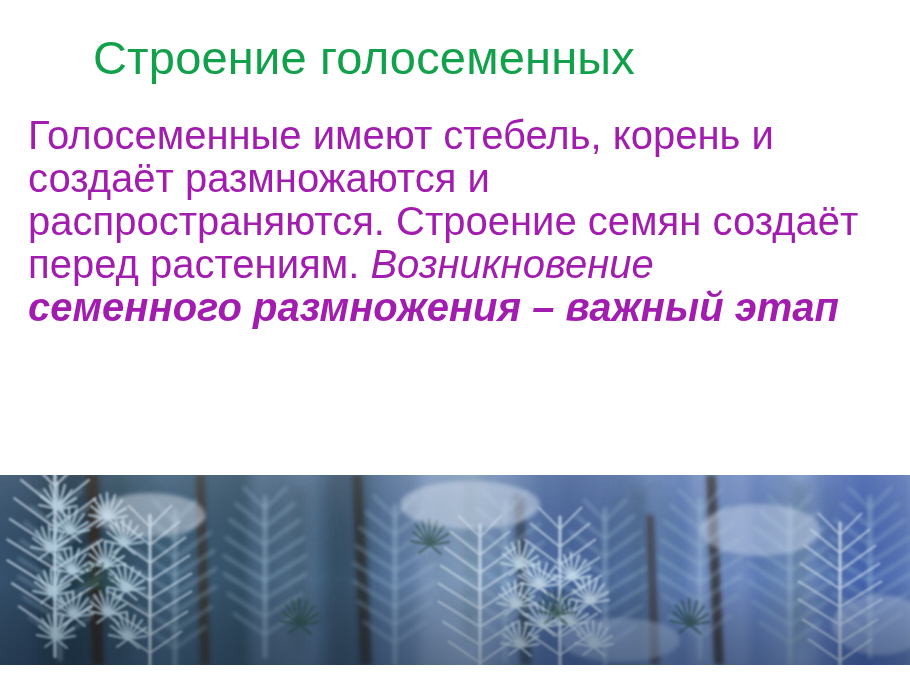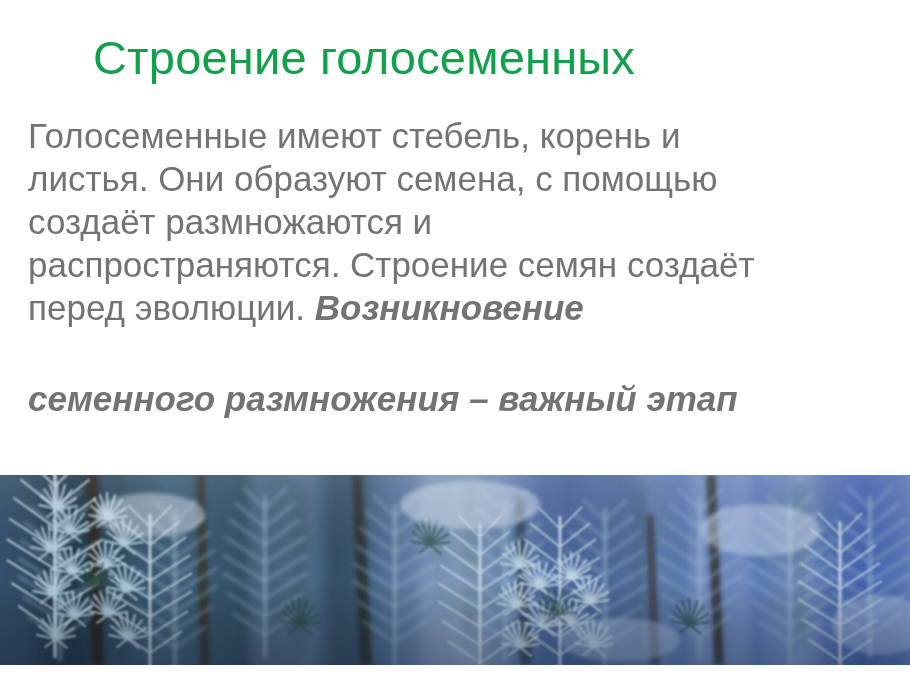--- a/index.html
+++ b/index.html
@@ -42,36 +42,35 @@
 
   
   .body-block {
     position: absolute;
     left: 28px;
     top: 114px;
     width: 852px;
   }
 
   .body-line {
-    color: #737373;
+    color: #a21caf;
     font-family: "Liberation Sans", sans-serif;
-    font-size: 35px;
+    font-size: 40px;
     font-weight: 400;
     line-height: 43px;
     white-space: pre;
   }
 
   .body-line.emph {
     font-weight: 700;
     font-style: italic;
-    margin-top: 48px;
   }
 
   .inline-emph {
-    font-weight: 700;
+    font-weight: 400;
     font-style: italic;
     margin-top: 9px;
   }
 
   
   .photo-band {
     position: absolute;
     left: 0;
     top: 475px;
     width: 910px;
@@ -99,28 +98,27 @@
 <body>
 
 <div class="slide">
 
   <div class="slide-title">Строение голосеменных</div>
 
   <div class="body-block">
 
     <div class="body-line">Голосеменные имеют стебель, корень и</div>
 
-    <div class="body-line">листья. Они образуют семена, с помощью</div>
 
     <div class="body-line">создаёт размножаются и</div>
 
     <div class="body-line">распространяются. Строение семян создаёт</div>
 
 
-    <div class="body-line"><span>перед эволюции. </span><span class="inline-emph">Возникновение</span></div>
+    <div class="body-line"><span>перед растениям. </span><span class="inline-emph">Возникновение</span></div>
 
     <div class="body-line emph">семенного размножения – важный этап</div>
 
 
   </div>
 
   <div class="photo-band">
     <svg viewBox="0 0 910 190" preserveAspectRatio="none" role="img">
       <defs>
 

